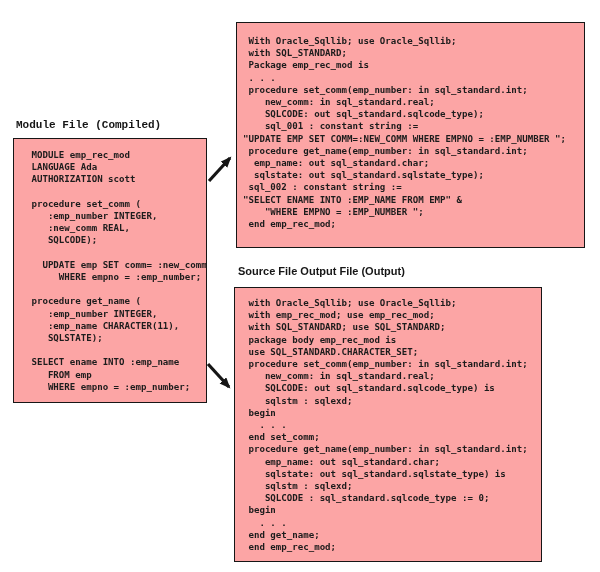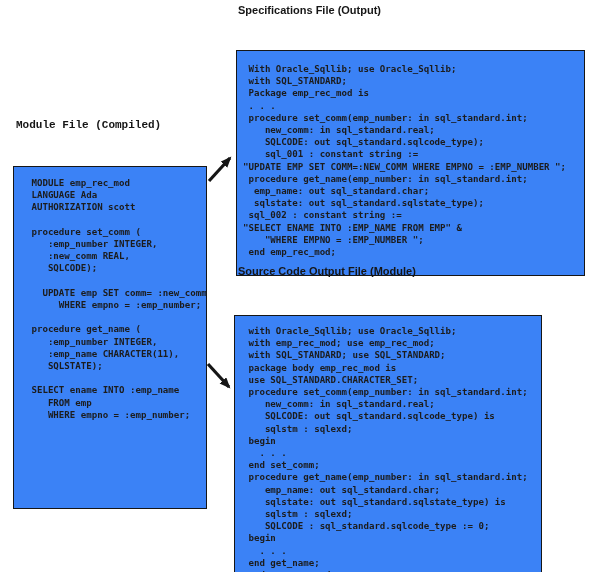--- a/index.html
+++ b/index.html
@@ -20,35 +20,34 @@
     font-family: "Liberation Sans", sans-serif;
     font-weight: bold;
     font-size: 11px;
     line-height: 13px;
     color: #161616;
     white-space: nowrap;
   }
   .code-box {
     position: absolute;
     border: 1.5px solid #161616;
-    background: #3b82f6;
+    background: #fca5a5;
     box-sizing: border-box;
-    margin-top: 28px;
   }
   .code {
     margin: 0;
     white-space: pre;
     font-family: "DejaVu Sans Mono", "Liberation Mono", monospace;
     font-weight: bold;
     font-size: 9.1px;
     line-height: 12.2px;
     color: #1c1c1c;
     letter-spacing: 0;
   }
-  #module-box  { left: 13px;  top: 138px; width: 194px; height: 343px; }
+  #module-box  { left: 13px;  top: 138px; width: 194px; height: 265px; }
   #module-box .code { padding: 10px 0 0 12px; }
   #specs-box   { left: 236px; top: 22px;  width: 349px; height: 226px; }
   #specs-box .code { padding: 12px 0 0 6px; }
   #source-box  { left: 234px; top: 287px; width: 308px; height: 275px; }
   #source-box .code { padding: 9px 0 0 8px; }
   #module-title { left: 16px;  top: 119px; font-family: Liberation Mono, monospace; }
   #specs-title  { left: 238px; top: 4px; }
   #source-title { left: 238px; top: 265px; }
   .arrows-overlay {
     position: absolute;
@@ -79,41 +78,40 @@
  procedure get_name (
     :emp_number INTEGER,
     :emp_name CHARACTER(11),
     SQLSTATE);
 
  SELECT ename INTO :emp_name
     FROM emp
     WHERE empno = :emp_number;</pre>
   </div>
 
-  <div class="box-title" id="specs-title">Specifications File (Output)</div>
   <div class="code-box" id="specs-box">
     <pre class="code"> With Oracle_Sqllib; use Oracle_Sqllib;
  with SQL_STANDARD;
  Package emp_rec_mod is
  . . .
  procedure set_comm(emp_number: in sql_standard.int;
     new_comm: in sql_standard.real;
     SQLCODE: out sql_standard.sqlcode_type);
     sql_001 : constant string :=
 "UPDATE EMP SET COMM=:NEW_COMM WHERE EMPNO = :EMP_NUMBER ";
  procedure get_name(emp_number: in sql_standard.int;
   emp_name: out sql_standard.char;
   sqlstate: out sql_standard.sqlstate_type);
  sql_002 : constant string :=
 "SELECT ENAME INTO :EMP_NAME FROM EMP" &amp;
     "WHERE EMPNO = :EMP_NUMBER ";
  end emp_rec_mod;</pre>
   </div>
 
-  <div class="box-title" id="source-title">Source Code Output File (Module)</div>
+  <div class="box-title" id="source-title">Source File Output File (Output)</div>
   <div class="code-box" id="source-box">
     <pre class="code"> with Oracle_Sqllib; use Oracle_Sqllib;
  with emp_rec_mod; use emp_rec_mod;
  with SQL_STANDARD; use SQL_STANDARD;
  package body emp_rec_mod is
  use SQL_STANDARD.CHARACTER_SET;
  procedure set_comm(emp_number: in sql_standard.int;
     new_comm: in sql_standard.real;
     SQLCODE: out sql_standard.sqlcode_type) is
     sqlstm : sqlexd;

